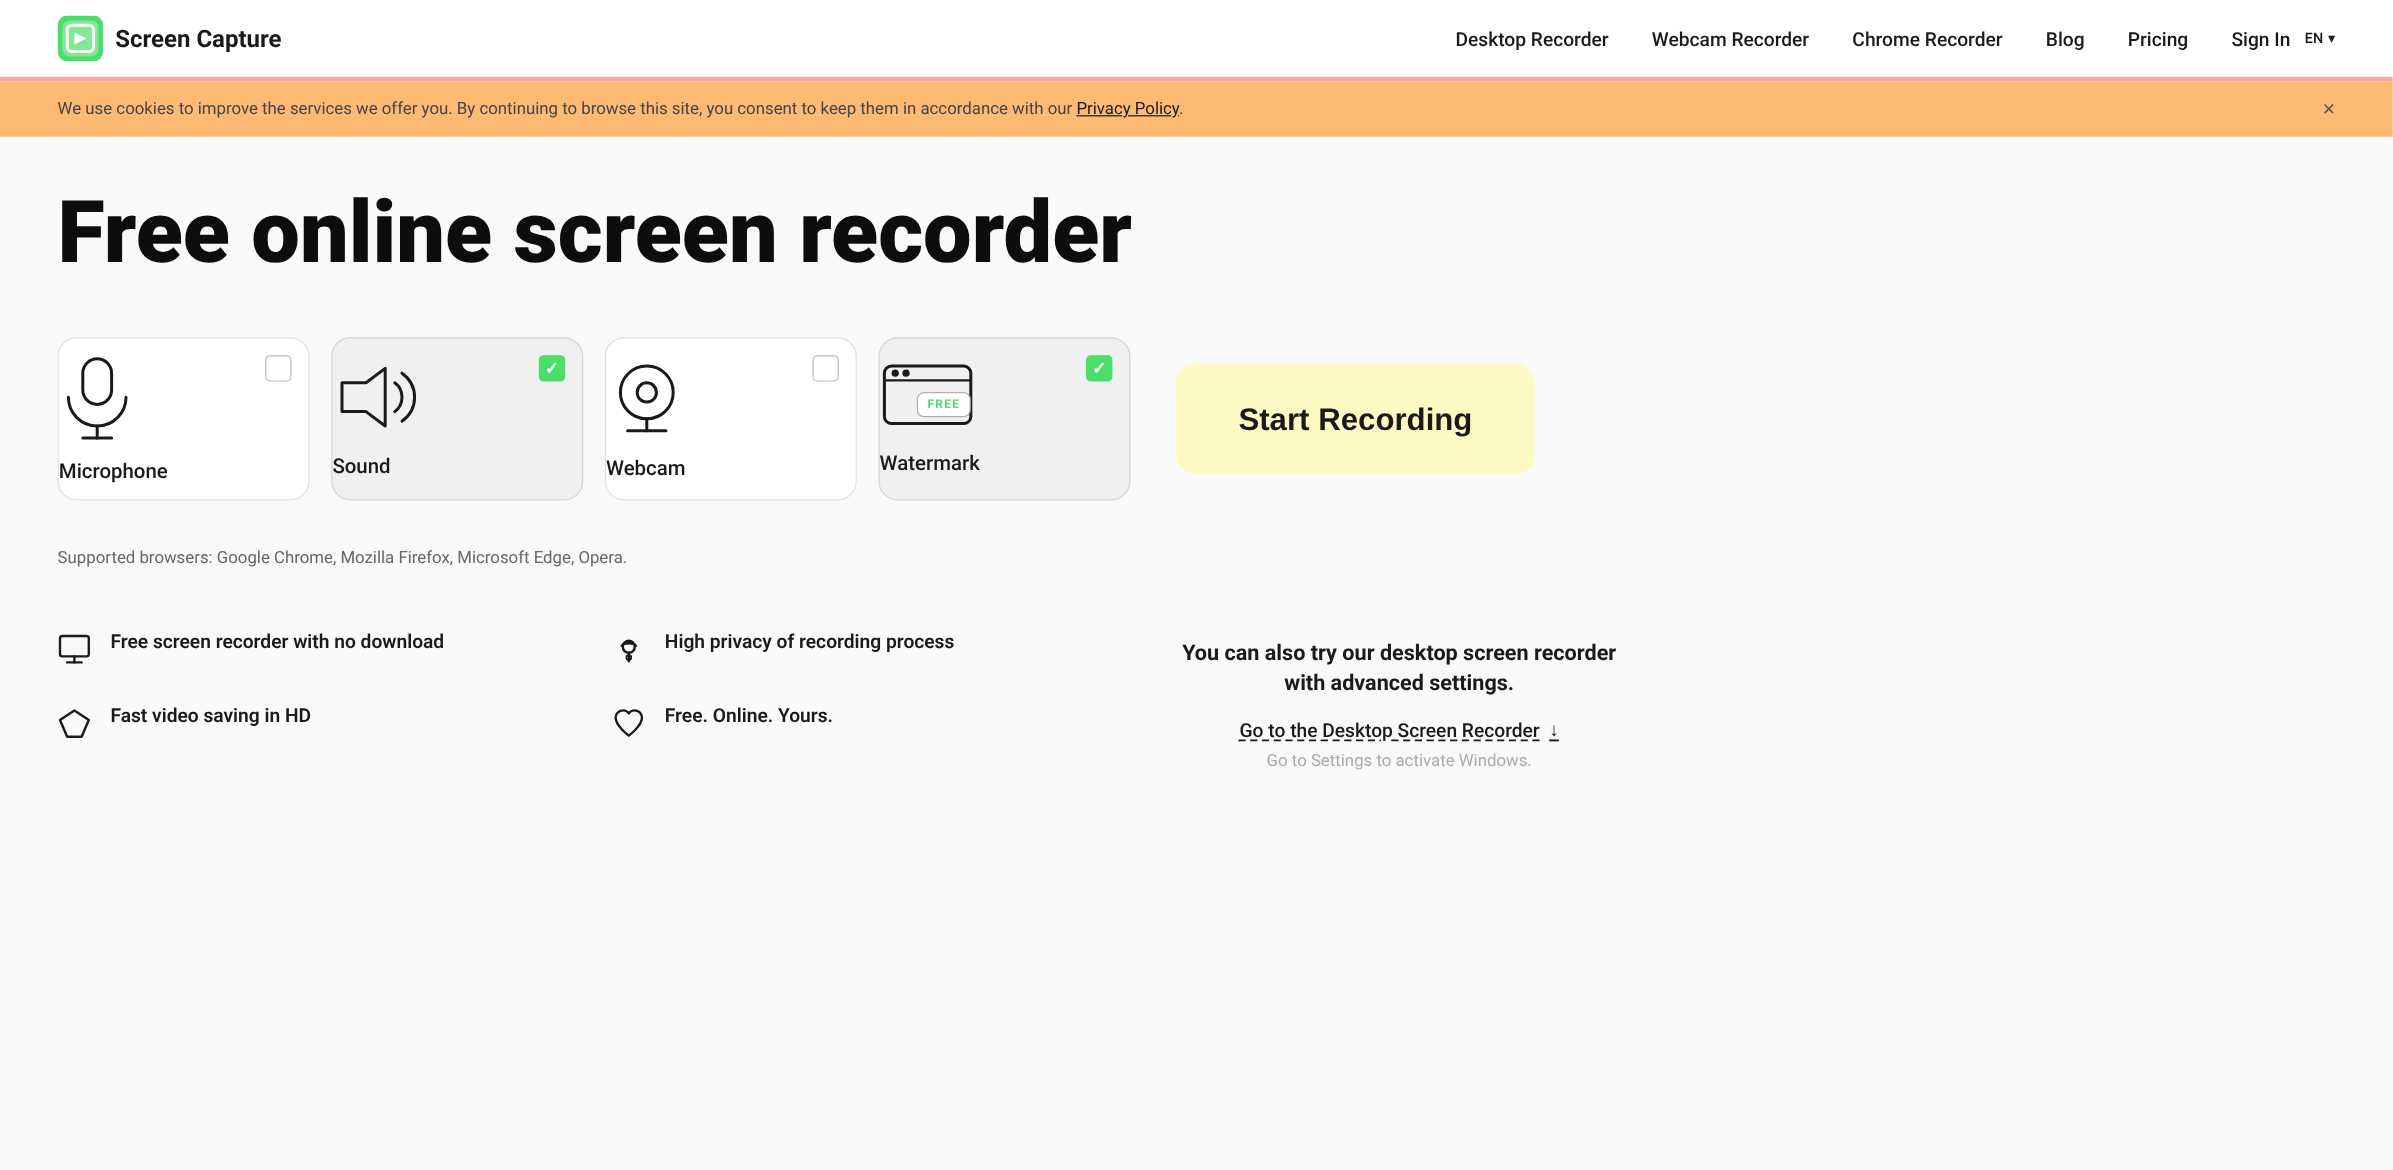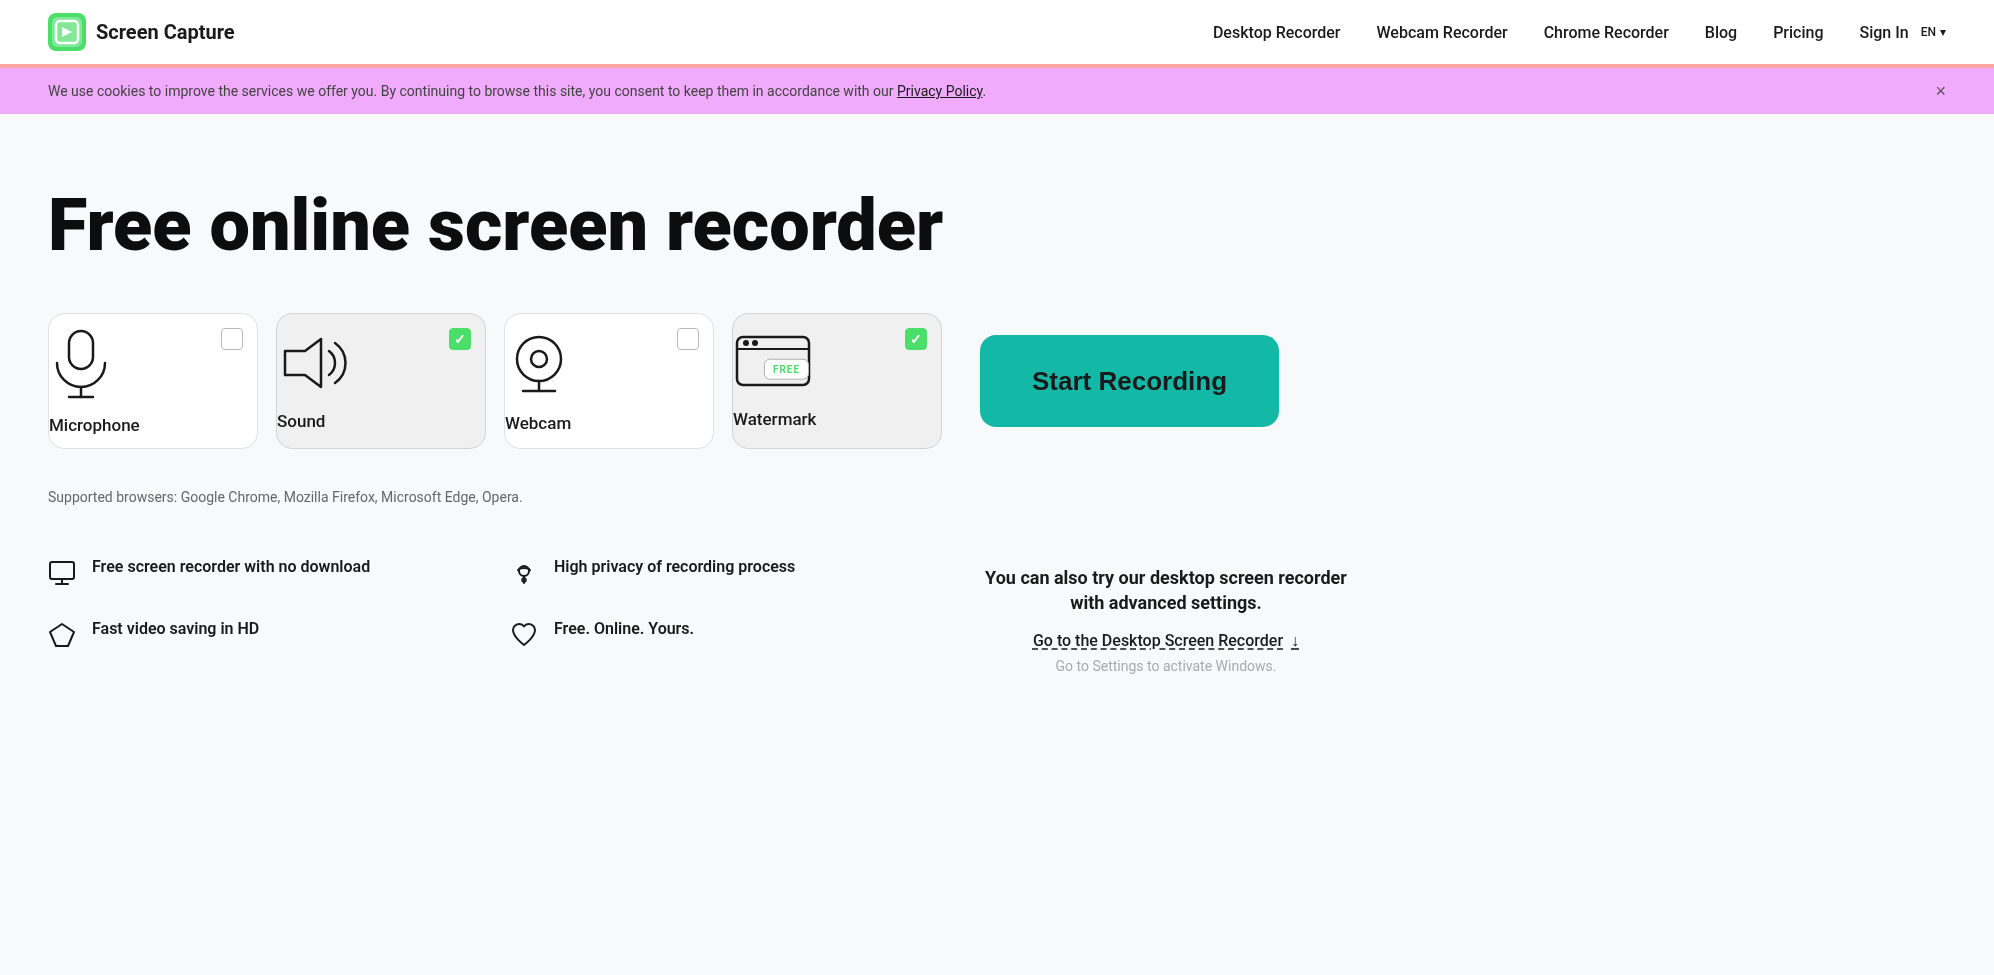--- a/index.html
+++ b/index.html
@@ -45,21 +45,21 @@
       align-items: center;
       gap: 4px;
       font-size: 12px;
       font-weight: 500;
       margin-left: 12px;
       cursor: pointer;
     }
 
     
     .cookie-banner {
-      background: #f0abfc;
+      background: #fdba74;
       padding: 14px 48px;
       display: flex;
       align-items: center;
       justify-content: space-between;
       font-size: 14px;
       color: #444;
     }
     .cookie-banner a {
       color: #1a1a1a;
       text-decoration: underline;
@@ -68,21 +68,21 @@
       cursor: pointer;
       font-size: 18px;
       color: #555;
       background: none;
       border: none;
       line-height: 1;
     }
 
     
     main {
-      padding: 72px 48px 48px 48px;
+      padding: 40px 48px 48px 48px;
       max-width: 1400px;
     }
     .hero-title {
       font-size: 72px;
       font-weight: 900;
       line-height: 1.1;
       margin-bottom: 48px;
       color: #0d0d0d;
     }
 
@@ -151,21 +151,21 @@
       border: 1.5px solid #b0b0b0;
       border-radius: 6px;
       padding: 4px 8px;
       font-size: 10px;
       font-weight: 700;
       color: #4cde6a;
       letter-spacing: 1px;
     }
 
     .start-btn {
-      background: #14b8a6;
+      background: #fef9c3;
       color: #1a1a1a;
       border: none;
       border-radius: 16px;
       padding: 0 52px;
       height: 92px;
       font-size: 26px;
       font-weight: 700;
       cursor: pointer;
       white-space: nowrap;
       flex-shrink: 0;

